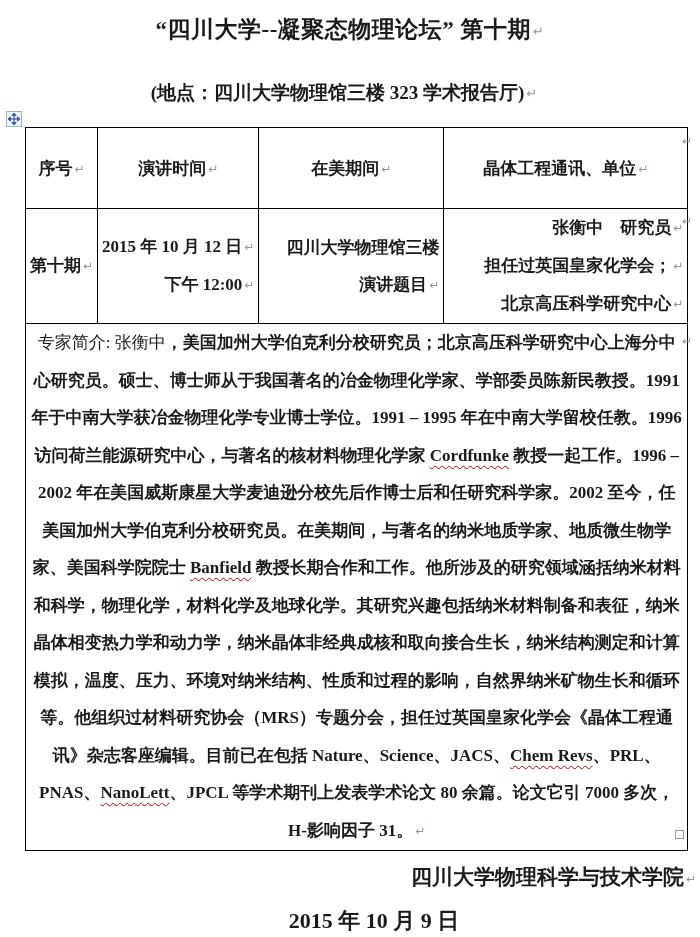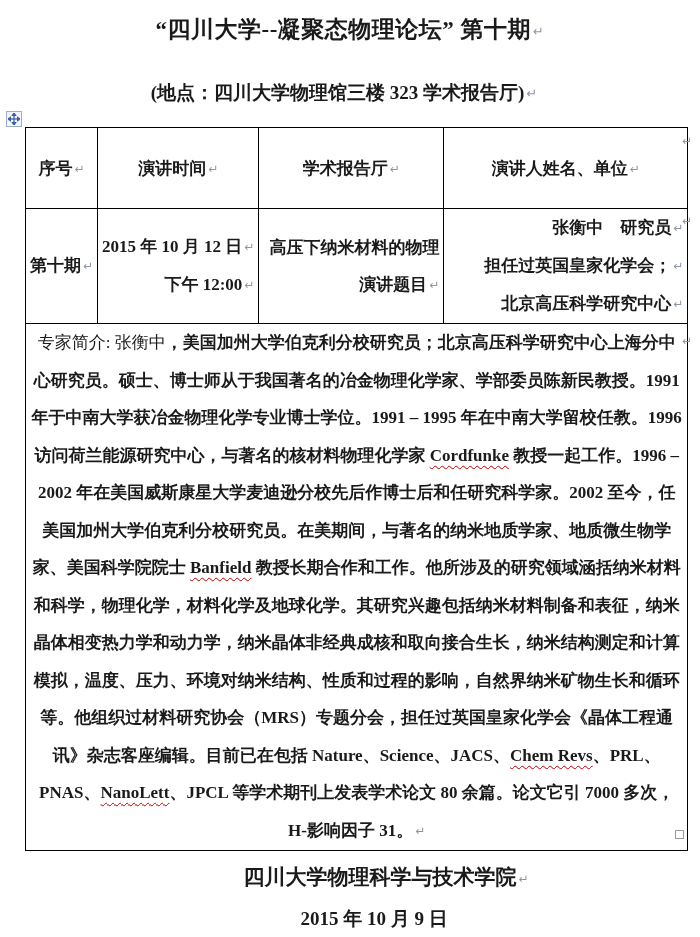--- a/index.html
+++ b/index.html
@@ -35,24 +35,24 @@
 
   
   .row-end{position:absolute;left:682px;color:#8d96a8;
            font-family:"DejaVu Sans",sans-serif;font-size:12px;}
   .re1{top:134px;} .re2{top:214px;} .re3{top:334px;}
 
   
   .resize-handle{position:absolute;top:830px;left:675px;width:7px;height:7px;
                  background:#fff;border:1px solid #9a9a9a;box-sizing:content-box;cursor:nwse-resize;}
 
-  .footer1{position:absolute;top:863px;left:0;right:4px;text-align:center;
+  .footer1{position:absolute;top:863px;left:0;right:4px;text-align:right;
            font-size:21px;font-weight:bold;padding-left:76px;white-space:nowrap;}
   .footer2{position:absolute;top:906px;left:0;right:0;text-align:center;
-           font-size:19px;font-weight:bold;padding-left:48px;white-space:nowrap;}
+           font-size:22px;font-weight:bold;padding-left:48px;white-space:nowrap;}
 </style>
 </head>
 <body>
 
 <div class="page">
 
   <div class="title"><span>“四川大学--凝聚态物理论坛” 第十期</span><span class="mark">↵</span></div>
 
   <div class="subtitle"><span>(地点：四川大学物理馆三楼 323 学术报告厅)</span><span class="mark">↵</span></div>
 
@@ -73,31 +73,31 @@
     <colgroup>
         <col style="width:71px">
         <col style="width:151px">
         <col style="width:185px">
         <col style="width:244px">
       </colgroup>
     <tbody>
         <tr class="hdr">
       <td><span>序号</span><span class="mark">↵</span></td>
       <td><span>演讲时间</span><span class="mark">↵</span></td>
-      <td><span>学术报告厅</span><span class="mark">↵</span></td>
-      <td><span>演讲人姓名、单位</span><span class="mark">↵</span></td>
+      <td><span>在美期间</span><span class="mark">↵</span></td>
+      <td><span>晶体工程通讯、单位</span><span class="mark">↵</span></td>
     </tr>
     <tr class="r2">
       <td><span class="cl"><span>第十期</span><span class="mark">↵</span></span></td>
       <td>
         <div class="cl"><span>2015 年 10 月 12 日</span><span class="mark">↵</span></div>
         <div class="cl"><span>下午 12:00</span><span class="mark">↵</span></div>
       </td>
       <td>
-        <div class="cl"><span>高压下纳米材料的物理</span></div>
+        <div class="cl"><span>四川大学物理馆三楼</span></div>
         <div class="cl"><span>演讲题目</span><span class="mark">↵</span></div>
       </td>
       <td>
         <div class="cl"><span>张衡中　研究员</span><span class="mark">↵</span></div>
         <div class="cl"><span>担任过英国皇家化学会；</span><span class="mark">↵</span></div>
         <div class="cl"><span>北京高压科学研究中心</span><span class="mark">↵</span></div>
       </td>
     </tr>
     <tr class="bio-row">
       <td class="bio-cell" colspan="4"><b>专家简介: 张衡中</b><span>，美国加州大学伯克利分校研究员；北京高压科学研究中心上海分中心研究员。硕士、博士师从于我国著名的冶金物理化学家、学部委员陈新民教授。1991 年于中南大学获冶金物理化学专业博士学位。1991 – 1995 年在中南大学留校任教。1996 访问荷兰能源研究中心，与著名的核材料物理化学家 </span><span class="missp">Cordfunke</span><span> 教授一起工作。1996 – 2002 年在美国威斯康星大学麦迪逊分校先后作博士后和任研究科学家。2002 至今，任美国加州大学伯克利分校研究员。在美期间，与著名的纳米地质学家、地质微生物学家、美国科学院院士 </span><span class="missp">Banfield</span><span> 教授长期合作和工作。他所涉及的研究领域涵括纳米材料和科学，物理化学，材料化学及地球化学。其研究兴趣包括纳米材料制备和表征，纳米晶体相变热力学和动力学，纳米晶体非经典成核和取向接合生长，纳米结构测定和计算模拟，温度、压力、环境对纳米结构、性质和过程的影响，自然界纳米矿物生长和循环等。他组织过材料研究协会（MRS）专题分会，担任过英国皇家化学会《晶体工程通讯》杂志客座编辑。目前已在包括 Nature、Science、JACS、</span><span class="missp">Chem Revs</span><span>、PRL、PNAS、</span><span class="missp">NanoLett</span><span>、JPCL 等学术期刊上发表学术论文 80 余篇。论文它引 7000 多次，H-影响因子 31。</span><span class="mark">↵</span></td>

